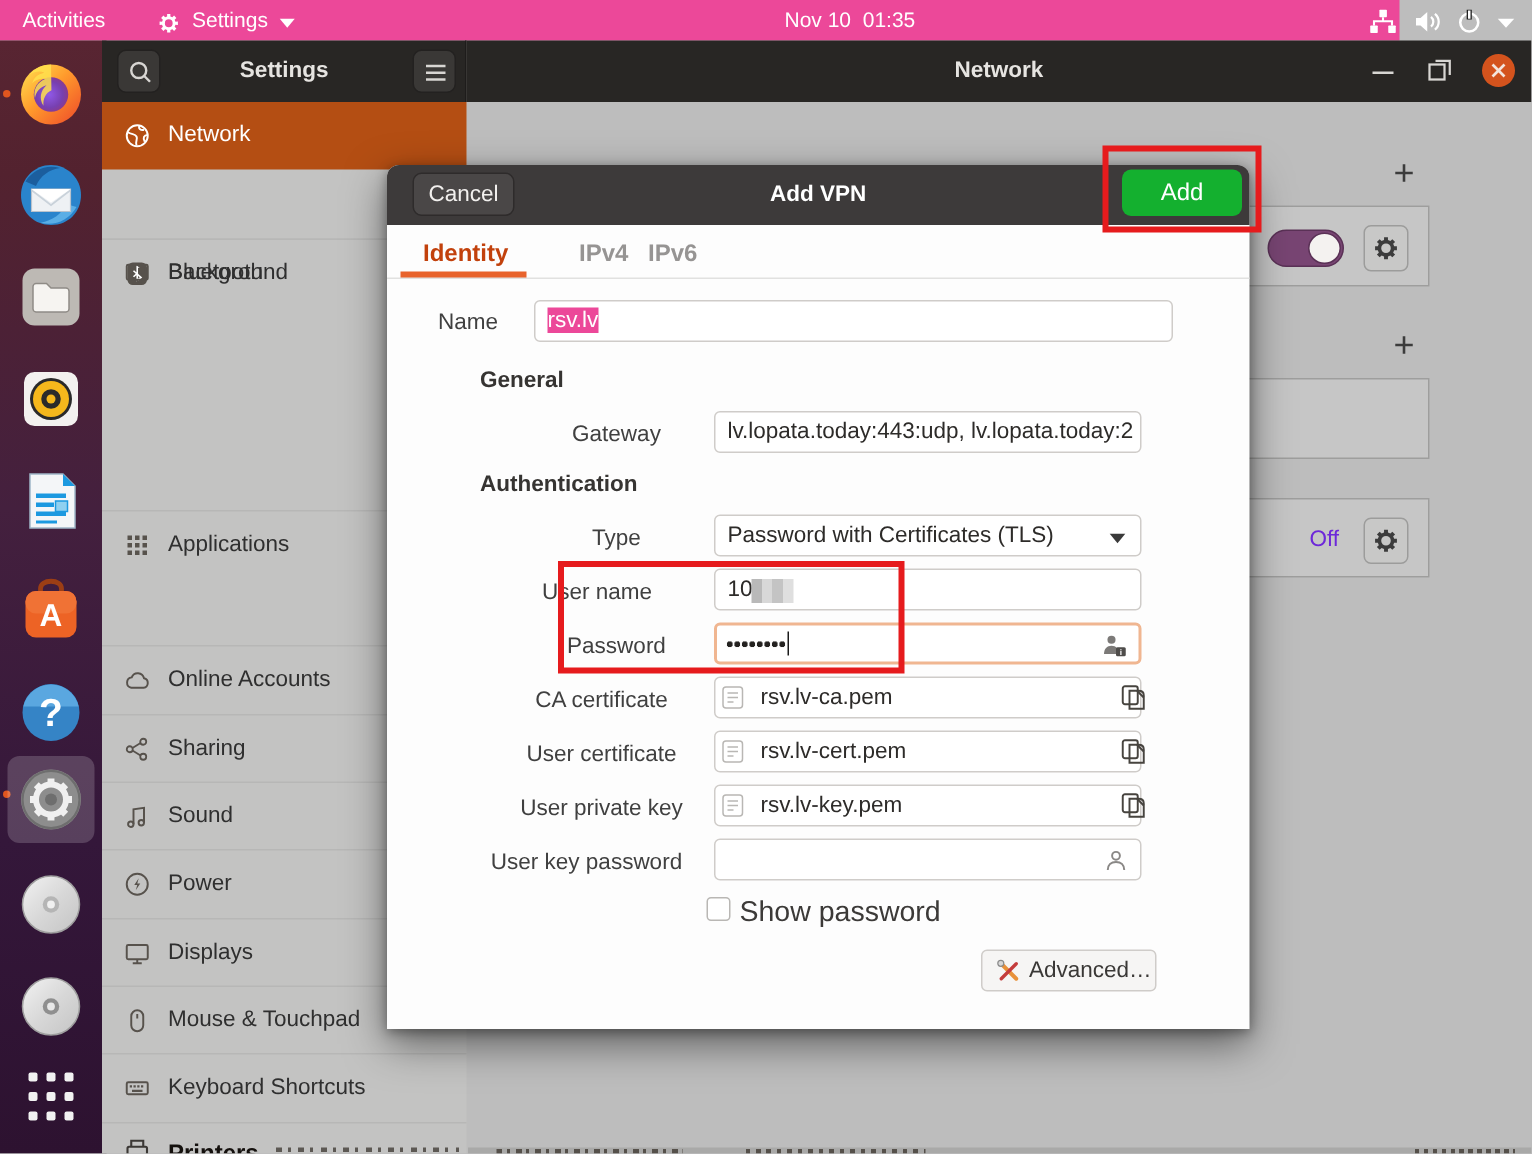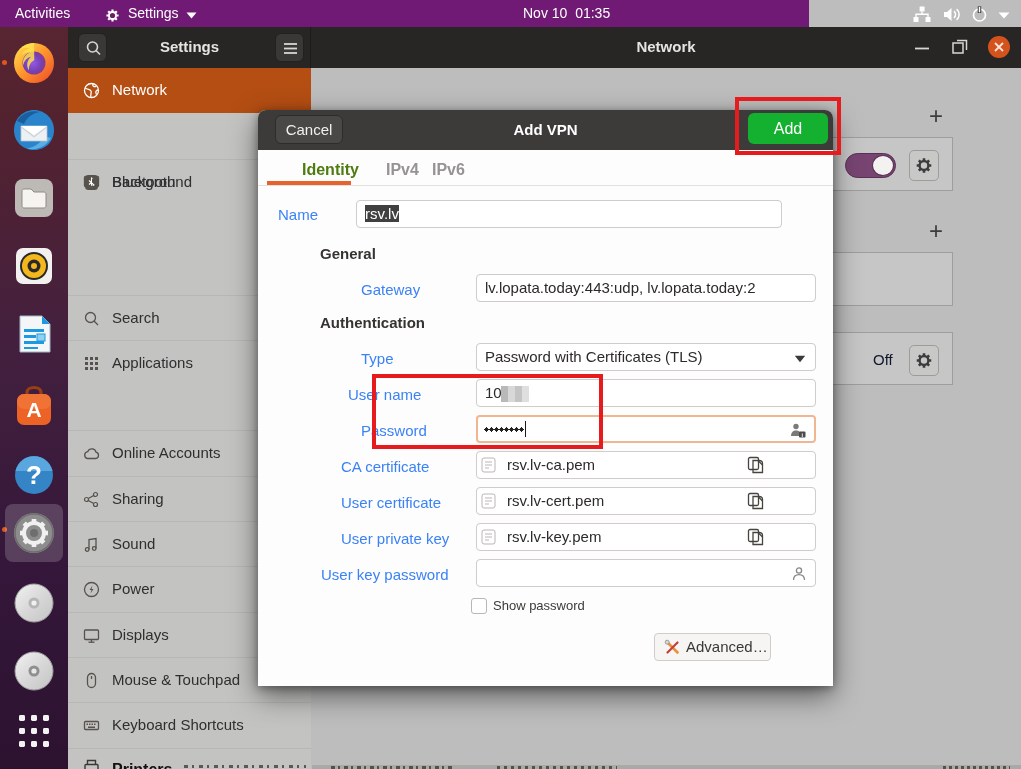--- a/index.html
+++ b/index.html
@@ -1,21 +1,21 @@
 <!DOCTYPE html>
 <html><head>
 <meta charset="utf-8">
 <style>
   * { margin:0; padding:0; box-sizing:border-box; }
   html,body { width:1021px; height:769px; overflow:hidden; }
   body { font-family:"Liberation Sans", sans-serif; position:relative; background:#bdbdbd; }
   .abs { position:absolute; }
 
   
-  #topbar { left:0; top:0; width:809px; height:27px; background:#701a75; color:#fff; font-size:14px;text-align:right; }
+  #topbar { left:0; top:0; width:933px; height:27px; background:#ec4899; color:#fff; font-size:14px;text-align:right; }
   #topbar .item { position:absolute; top:0; height:27px; line-height:27px; }
 
   
   #dock { left:0; top:27px; width:68px; height:742px;
           background:linear-gradient(180deg,#582532 0%,#53222f 12%,#44203e 42%,#34173a 72%,#2d1230 100%); }
   .dkicon { position:absolute; left:11px; width:46px; height:46px; }
   .dot { position:absolute; left:2px; width:5px; height:5px; border-radius:50%; background:#e0561f; }
 
   
   #sideheader { left:68px; top:27px; width:243px; height:41px; background:#282624; border-right:1px solid #1e1c1b;}
@@ -41,23 +41,23 @@
   #cancel { position:absolute; left:17px; top:5px; width:68px; height:29px; background:#4a4747; border:1px solid #2e2b2b;
             border-radius:6px; color:#f2f0ee; font-size:15px; text-align:center; line-height:27px; }
   #dtitle { position:absolute; left:0; top:0; width:575px; height:40px; text-align:center; line-height:40px;
             color:#ffffff; font-weight:bold; font-size:15px; }
   #addbtn { position:absolute; left:490px; top:3px; width:80px; height:31px; background:#14b02f; border-radius:6px;
             color:#fff; font-size:16px; text-align:center; line-height:31px; }
   .tab { position:absolute; top:51px; font-size:16px; font-weight:bold; color:#969493; }
   #tabline { position:absolute; left:9px; top:71px; width:84px; height:5px; background:#e8632c; }
   #tabsep { position:absolute; left:0; top:75px; width:575px; height:1px; background:#e1e1e0; }
 
-  .flabel { position:absolute; color:#3b82f6; font-size:15px; text-align:left; }
+  .flabel { position:absolute; color:#404040; font-size:15px; text-align:center; }
   .fheading { position:absolute; color:#363432; font-size:15px; font-weight:bold; }
-  .input { position:absolute; left:218px; width:340px; height:28px; background:#ffffff; border:1px solid #cfccc9; overflow:hidden; white-space:nowrap;
+  .input { position:absolute; left:218px; width:285px; height:28px; background:#ffffff; border:1px solid #cfccc9; overflow:hidden; white-space:nowrap;
            border-radius:4px; font-size:15px; color:#2d2b29; line-height:26px; padding-left:8px; }
   .redrect { position:absolute; border:4px solid #e61b1d; }
 </style>
 </head>
 <body>
 
 <div id="topbar" class="abs">
   <span class="item" style="left:15px;">Activities</span>
   <span class="item" style="left:128px;">Settings</span>
   <span class="item" style="left:104px;top:6px;height:16px;">
@@ -276,27 +276,20 @@
     <svg class="ic" viewBox="0 0 17 17">
         <g fill="none" stroke="#57524c" stroke-width="1.3">
           <rect x="1.5" y="2.5" width="14" height="10" rx="1"></rect>
           <line x1="8.5" y1="12.5" x2="8.5" y2="15"></line>
           <line x1="5.5" y1="15.2" x2="11.5" y2="15.2"></line>
         </g>
         <rect x="9" y="4.5" width="4.5" height="4" fill="#57524c"></rect>
       </svg>
     <span class="lbl">Background</span>
   </div>
-  <div class="srow" style="top:227px;">
-    <svg class="ic" viewBox="0 0 17 17">
-        <circle cx="7.5" cy="7.5" r="5" fill="none" stroke="#57524c" stroke-width="1.3"></circle>
-        <line x1="11" y1="11" x2="15" y2="15" stroke="#57524c" stroke-width="1.3"></line>
-      </svg>
-    <span class="lbl">Search</span>
-  </div>
   <div class="srow" style="top:272px;">
     <svg class="ic" viewBox="0 0 17 17">
         <g fill="#57524c">
           <rect x="2" y="2" width="3" height="3"></rect>
           <rect x="7" y="2" width="3" height="3"></rect>
           <rect x="12" y="2" width="3" height="3"></rect>
           <rect x="2" y="7" width="3" height="3"></rect>
           <rect x="7" y="7" width="3" height="3"></rect>
           <rect x="12" y="7" width="3" height="3"></rect>
           <rect x="2" y="12" width="3" height="3"></rect>
@@ -391,45 +384,45 @@
   <div class="card" style="top:69px; width:328px; height:54px;"></div>
   <div class="card" style="top:184px; width:328px; height:54px;"></div>
   <div class="card" style="top:264px; width:328px; height:53px;"></div>
 
   <div class="abs" style="left:533px; top:85px; width:51px; height:25px; border-radius:13px; background:#784573; border:1px solid #5a3156;">
     <div class="abs" style="left:26px; top:1px; width:22px; height:21px; border-radius:50%; background:#f4f2f0; border:1px solid #5a3156;"></div>
   </div>
   <div class="gearbtn" style="left:597px; top:82px;"><svg width="28" height="29" viewBox="0 0 28 29">
         <path fill-rule="evenodd" d="M12.70 7.22 L15.30 7.22 L15.31 9.06 L16.92 9.72 L18.23 8.43 L20.07 10.27 L18.78 11.58 L19.44 13.19 L21.28 13.20 L21.28 15.80 L19.44 15.81 L18.78 17.42 L20.07 18.73 L18.23 20.57 L16.92 19.28 L15.31 19.94 L15.30 21.78 L12.70 21.78 L12.69 19.94 L11.08 19.28 L9.77 20.57 L7.93 18.73 L9.22 17.42 L8.56 15.81 L6.72 15.80 L6.72 13.20 L8.56 13.19 L9.22 11.58 L7.93 10.27 L9.77 8.43 L11.08 9.72 L12.69 9.06 Z M14 11.3 A3.2 3.2 0 1 0 14 17.7 A3.2 3.2 0 1 0 14 11.3 Z" fill="#3c3c3c"></path>
       </svg></div>
-  <span class="abs" style="left:561px; top:283px; font-size:15px; color:#0f172a;">Off</span>
+  <span class="abs" style="left:561px; top:283px; font-size:15px; color:#6d28d9;">Off</span>
   <div class="gearbtn" style="left:597px; top:277px;"><svg width="28" height="29" viewBox="0 0 28 29">
         <path fill-rule="evenodd" d="M12.70 7.22 L15.30 7.22 L15.31 9.06 L16.92 9.72 L18.23 8.43 L20.07 10.27 L18.78 11.58 L19.44 13.19 L21.28 13.20 L21.28 15.80 L19.44 15.81 L18.78 17.42 L20.07 18.73 L18.23 20.57 L16.92 19.28 L15.31 19.94 L15.30 21.78 L12.70 21.78 L12.69 19.94 L11.08 19.28 L9.77 20.57 L7.93 18.73 L9.22 17.42 L8.56 15.81 L6.72 15.80 L6.72 13.20 L8.56 13.19 L9.22 11.58 L7.93 10.27 L9.77 8.43 L11.08 9.72 L12.69 9.06 Z M14 11.3 A3.2 3.2 0 1 0 14 17.7 A3.2 3.2 0 1 0 14 11.3 Z" fill="#3c3c3c"></path>
       </svg></div>
 
   <div class="abs" style="left:0; top:697px; width:709px; height:4px; background:#a9a9a8;"></div>
   <div class="abs" style="left:19px; top:698px; width:124px; height:3px; background:repeating-linear-gradient(90deg,#55504a 0 4px,transparent 4px 7px,#55504a 7px 9px,transparent 9px 13px);"></div>
   <div class="abs" style="left:185px; top:698px; width:120px; height:3px; background:repeating-linear-gradient(90deg,#55504a 0 3px,transparent 3px 7px,#55504a 7px 10px,transparent 10px 14px);"></div>
   <div class="abs" style="left:631px; top:698px; width:67px; height:3px; background:repeating-linear-gradient(90deg,#55504a 0 3px,transparent 3px 6px);"></div>
 </div>
 
 <div id="dialog" class="abs">
   <div id="dhead">
     <div id="cancel">Cancel</div>
     <div id="dtitle">Add VPN</div>
     <div id="addbtn">Add</div>
   </div>
-  <span class="tab" style="left:24px; color:#4d7c0f;margin-left:20px;">Identity</span>
+  <span class="tab" style="left:24px; color:#c2410c;">Identity</span>
   <span class="tab" style="left:128px;">IPv4</span>
   <span class="tab" style="left:174px;">IPv6</span>
   <div id="tabline"></div>
   <div id="tabsep"></div>
 
   <span class="flabel" style="left:20px; top:96px; width:68px;">Name</span>
-  <div class="input" style="left:98px; top:90px; width:426px;"><span style="background:#404040; color:#fff;">rsv.lv</span></div>
+  <div class="input" style="left:98px; top:90px; width:426px;"><span style="background:#ec4899; color:#fff;">rsv.lv</span></div>
 
   <span class="fheading" style="left:62px; top:135px;">General</span>
   <span class="flabel" style="left:103px; top:171px; width:100px;">Gateway</span>
   <div class="input" style="top:164px;">lv.lopata.today:443:udp, lv.lopata.today:2</div>
 
   <span class="fheading" style="left:62px; top:204px;">Authentication</span>
   <span class="flabel" style="left:103px; top:240px; width:100px;">Type</span>
   <div class="input" style="top:233px;">Password with Certificates (TLS)
     <svg class="abs" style="right:9px; top:11px;" width="12" height="8" viewBox="0 0 12 8">
         <path d="M0.8 0.8 L11.2 0.8 L6 7.2 Z" fill="#3a3a3a"></path>
@@ -506,21 +499,21 @@
     </svg>
   <svg class="abs" style="left:489px; top:418px;" width="17" height="18" viewBox="0 0 17 18">
       <g fill="none" stroke="#47443f" stroke-width="1.3">
         <rect x="1.5" y="1.5" width="10" height="12" rx="1.5"></rect>
         <path d="M6 4.5 L12 4.5 C14 4.5 15.5 5 15.5 7.5 L15.5 16.5 L6 16.5 Z"></path>
         <path d="M11 4.5 L15.5 9"></path>
       </g>
     </svg>
 
   <div class="abs" style="left:213px; top:488px; width:16px; height:16px; background:#fff; border:1px solid #b9b7b4; border-radius:3px;"></div>
-  <span class="abs" style="left:235px; top:488px; font-size:13px; color:#3c3a38;">Show password</span>
+  <span class="abs" style="left:235px; top:488px; font-size:19px; color:#3c3a38;">Show password</span>
 
   <div class="abs" style="left:396px; top:523px; width:117px; height:28px; background:#f6f5f4; border:1px solid #cfccc9; border-radius:4px; font-size:15px; color:#3a3836; line-height:26px;">
     <svg class="abs" style="left:9px; top:5px;" width="17" height="17" viewBox="0 0 17 17">
       <g stroke="#e8913a" stroke-width="2.6" stroke-linecap="round">
           <line x1="3" y1="3" x2="13.5" y2="13.5"></line>
         </g>
       <g stroke="#c43c3c" stroke-width="2.2" stroke-linecap="round">
           <line x1="13.5" y1="3.5" x2="3.5" y2="13.5"></line>
         </g>
       <circle cx="3.2" cy="3.2" r="2" fill="#d8d8d8" stroke="#8a8a8a" stroke-width="0.8"></circle>

